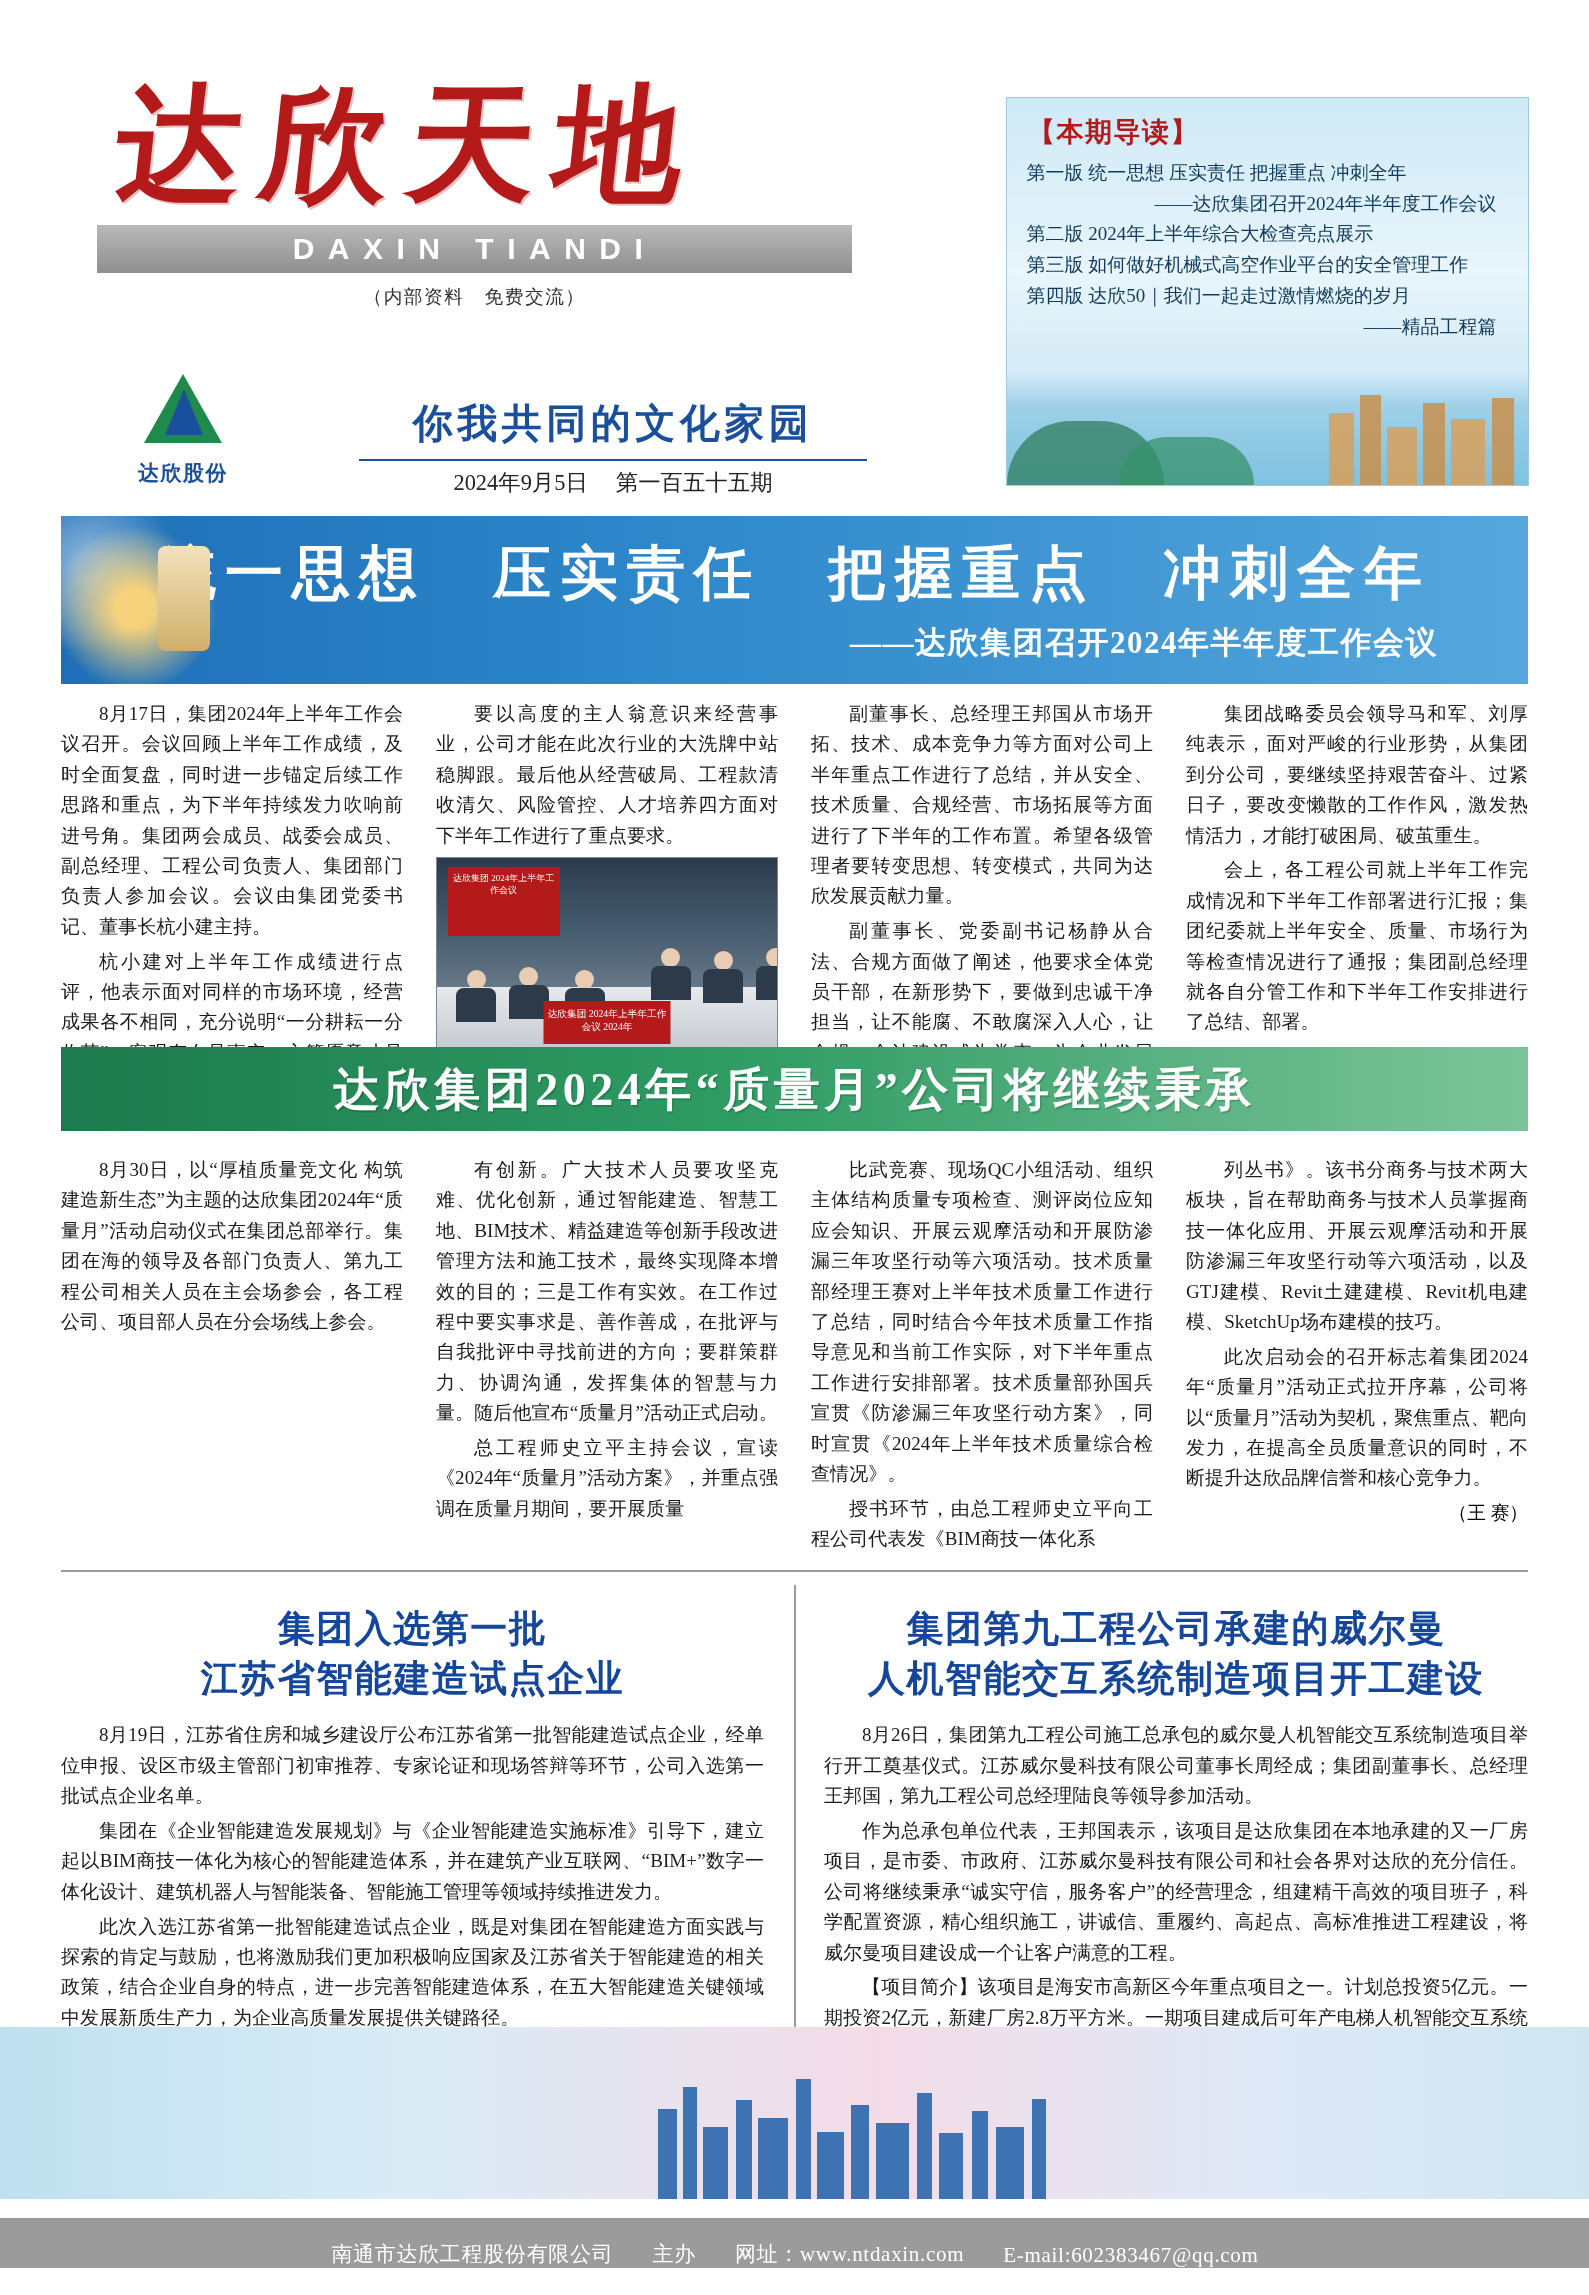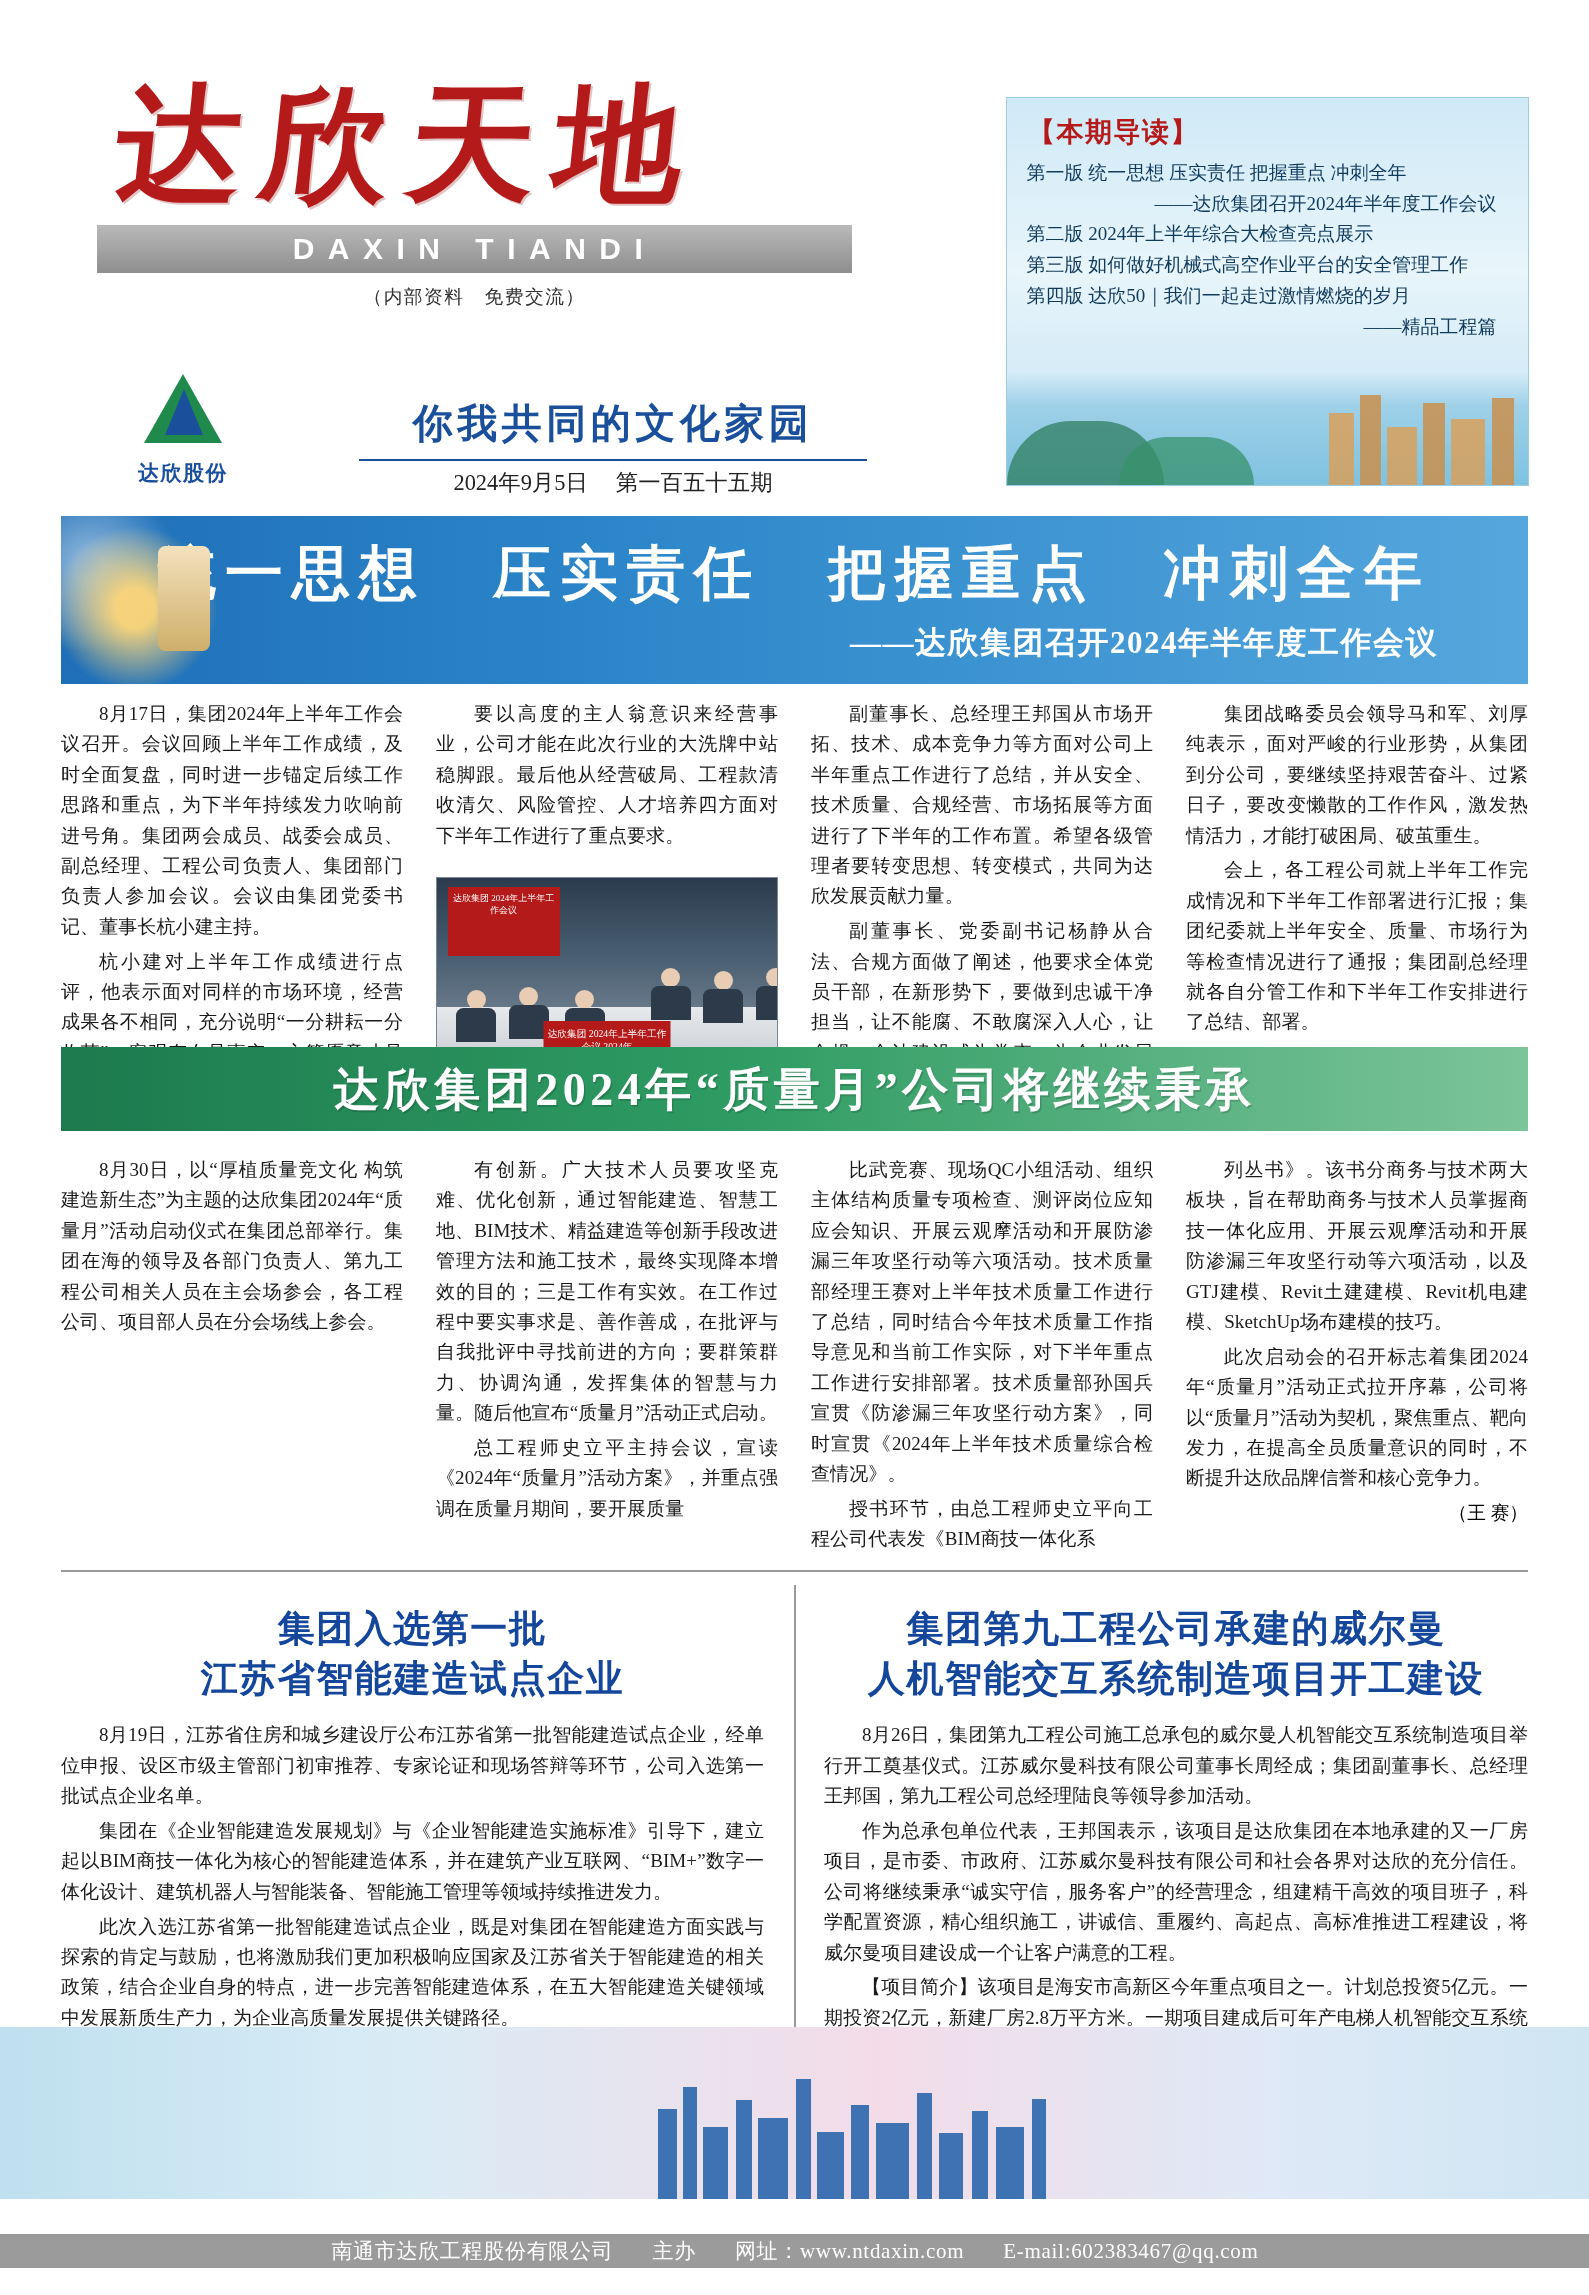--- a/index.html
+++ b/index.html
@@ -214,21 +214,21 @@
   p.body + p.body { margin-top: 4.5px; }
   .byline {
     text-align: right;
     font-size: 18.7px;
     margin-top: 6px;
   }
 
   .photo {
     width: 100%;
     height: 200px;
-    margin-top: 26px;
+    margin-top: 6px;
     background: linear-gradient(180deg,#2b3b4d 0%, #4a5f72 40%, #8e9aa6 100%);
     position: relative;
     overflow: hidden;
     border: 0.7px solid #7d8794;
     padding-left: 21px;
   }
   .photo .banner {
     position: absolute; left: 10.5px; top: 9px;
     width: 112px; height: 69px;
     background: #b51a1a;
@@ -295,23 +295,23 @@
     width: 1590px; height: 172px;
     background: linear-gradient(90deg,#bfe0ef 0%, #d9ecf6 25%, #f3dce8 55%, #dfe9f7 80%, #cfe6f2 100%);
     overflow: hidden;
   }
   .footer-art .skyline {
     position: absolute; bottom: 0; background: #1f5fa8; opacity: .85;
   }
   .footer-bar {
     position: absolute;
     left: 0; bottom: 27px;
-    width: 1590px; height: 34px;
+    width: 1590px; height: 50px;
     background: #9b9b9b;
-    display: flex; align-items: center; justify-content: center;
+    display: flex; align-items: flex-end; justify-content: center;
     gap: 39px;
     color: #ffffff;
     font-size: 21px;
     letter-spacing: 0.7px;
   }
 </style>
 </head>
 <body>
 
 <div class="page">

